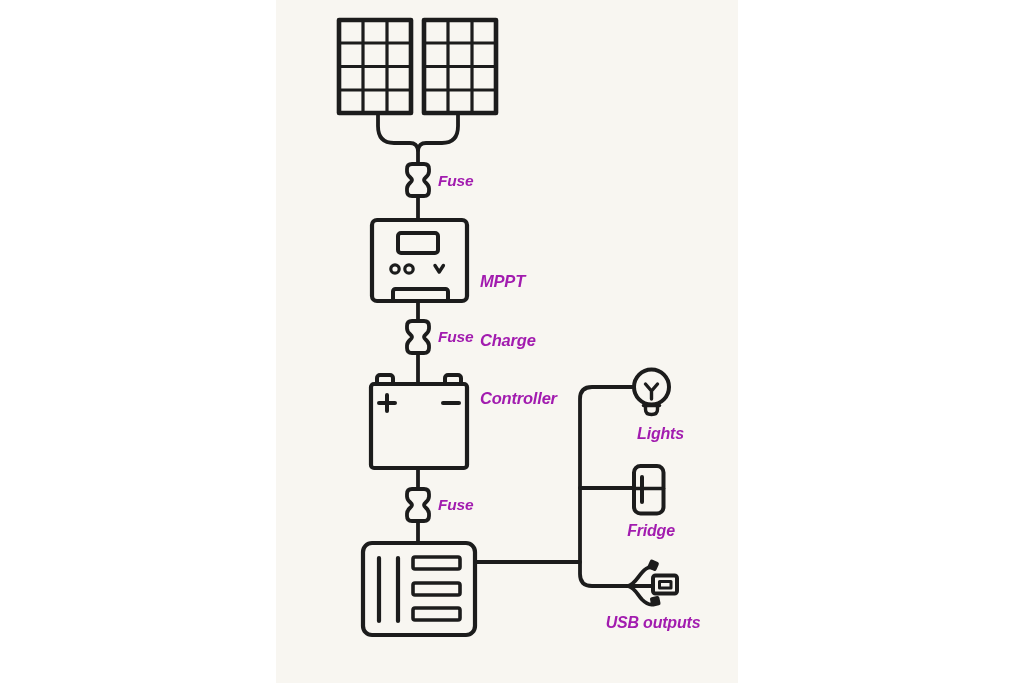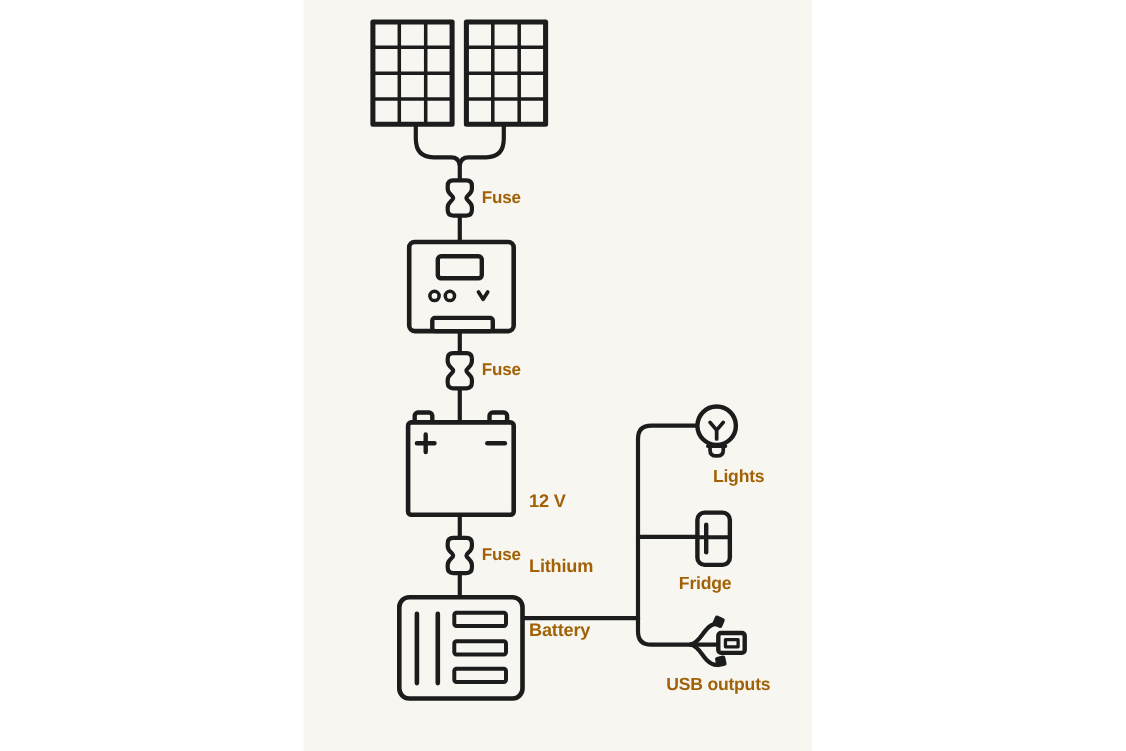--- a/index.html
+++ b/index.html
@@ -9,22 +9,22 @@
     font-family:"Liberation Sans","DejaVu Sans",sans-serif;
     -webkit-font-smoothing:antialiased;
   }
   .stage{position:relative;width:1024px;height:683px;background:#ffffff;}
   .paper{
     position:absolute;left:276px;top:0;width:462px;height:683px;
     background:#f8f6f1;
   }
   .paper svg{position:absolute;left:0;top:0;display:block;}
   .lbl{
-    position:absolute;color:#a16207;font-weight:600;
-    letter-spacing:-0.2px;white-space:pre;line-height:1.2;
+    position:absolute;color:#a21caf;font-weight:600;
+    letter-spacing:-0.2px;white-space:pre;line-height:1.2;font-style:italic;
   }
   .fuse-lbl{font-size:15.5px;transform:translateY(-50%);}
   .block-lbl{font-size:16.5px;line-height:19.5px;}
   .load-lbl{font-size:16px;transform:translateX(-50%);}
   .panel-lbl{font-size:17.5px;font-weight:700;transform:translateX(-50%);letter-spacing:-0.3px;}
 </style>
 </head>
 <body>
 
 <div class="stage">
@@ -115,28 +115,28 @@
         </g>
       </g>
     </svg>
 
     <div class="lbl fuse-lbl" style="left:162px;top:181px;">Fuse</div>
 
     <div class="lbl fuse-lbl" style="left:162px;top:337px;">Fuse</div>
 
     <div class="lbl fuse-lbl" style="left:162px;top:505px;">Fuse</div>
 
-
-    <div class="lbl block-lbl" style="left:205px;top:408px;">
-      <div>12 V</div>
-      <div>Lithium</div>
-      <div>Battery</div>
+    <div class="lbl block-lbl" style="left:204px;top:233px;">
+      <div>MPPT</div>
+      <div>Charge</div>
+      <div>Controller</div>
     </div>
 
-    <div class="lbl load-lbl" style="left:387px;top:424px;padding-left:17px;">Lights</div>
 
-    <div class="lbl load-lbl" style="left:365px;top:521px;">Fridge</div>
+    <div class="lbl load-lbl" style="left:376px;top:424px;padding-left:17px;">Lights</div>
+
+    <div class="lbl load-lbl" style="left:375px;top:521px;">Fridge</div>
 
     <div class="lbl load-lbl" style="left:377px;top:613px;text-align:right;">USB outputs</div>
 
 
   </div>
 </div>
 
 </body></html>

